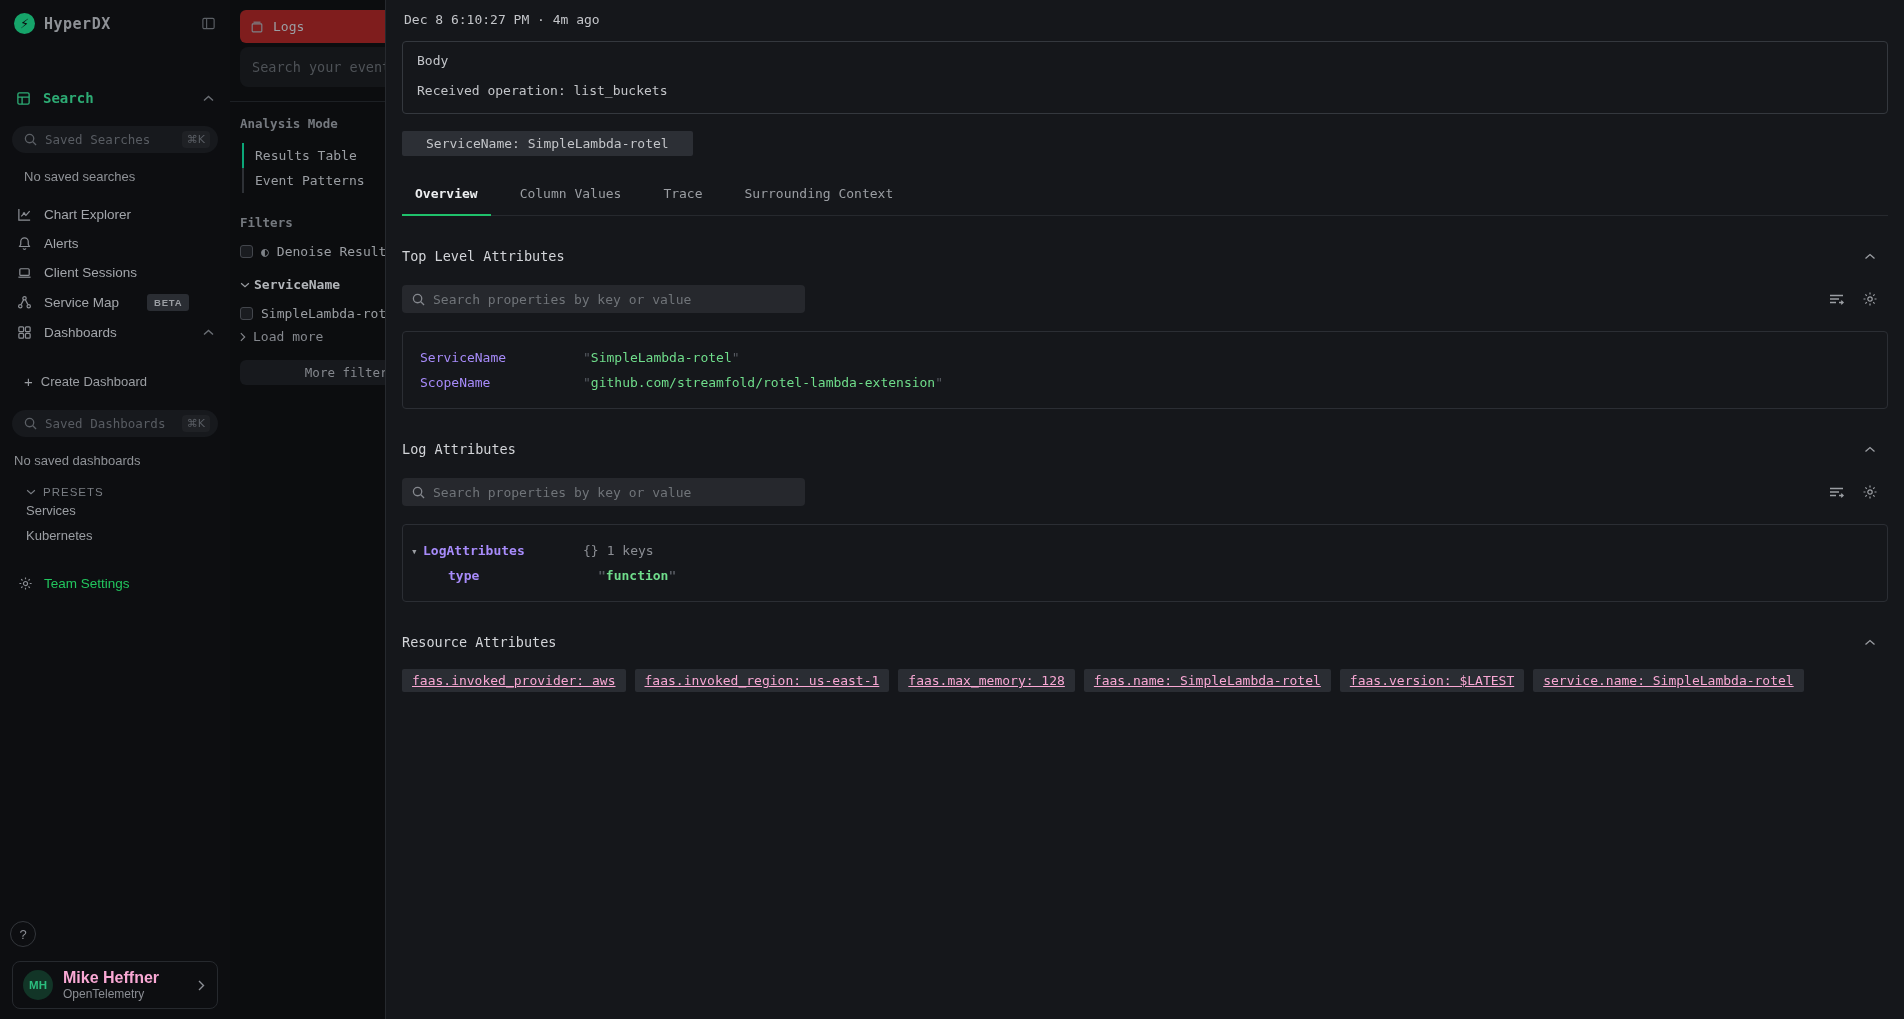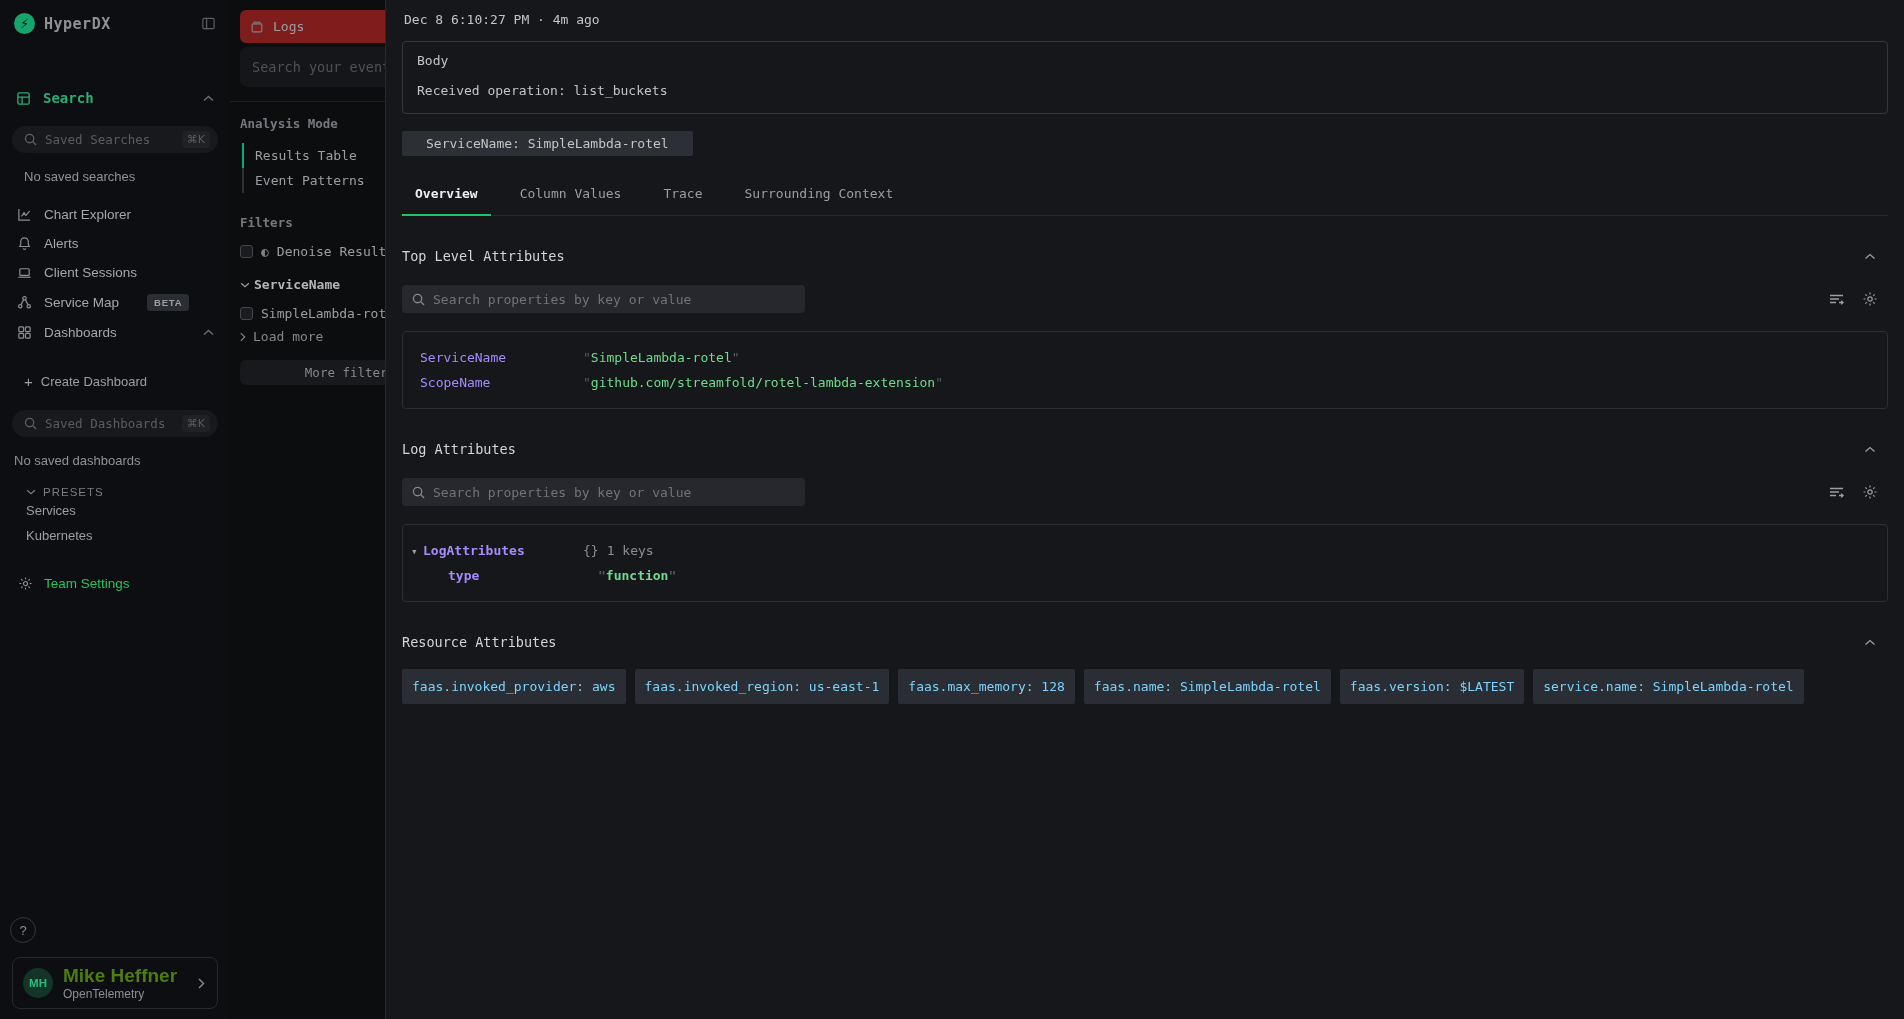--- a/index.html
+++ b/index.html
@@ -73,21 +73,21 @@
   }
   .user-card {
     margin:0 12px 10px 12px; border:1px solid #26292e; border-radius:8px;
     display:flex; align-items:center; gap:10px; padding:7px 12px 7px 10px; cursor:pointer;
   }
   .avatar {
     width:30px; height:30px; border-radius:50%; background:#123527; color:#2bbd7e;
     font-size:11.5px; font-weight:bold; display:flex; align-items:center; justify-content:center; flex:none;
   }
   .user-meta { display:flex; flex-direction:column; min-width:0; }
-  .user-name { font-size:19px; font-weight:bold; color:#4d7c0f; }
+  .user-name { font-size:16px; font-weight:bold; color:#f9a8d4; }
   .user-org { font-size:12px; color:#8b8e94; }
   .user-card .chev { margin-left:auto; color:#8b8e94; display:flex; }
 
   
   .filter-panel {
     width:155px; min-width:155px; height:100%;
     background:#0c0d0f; overflow:hidden; position:relative;
   }
   .fp-inner { width:230px; padding:10px 0 0 10px; display:flex; flex-direction:column; }
   .source-box {
@@ -175,22 +175,22 @@
   .tree-caret::before { content:"▾"; }
   .tree-key { width:160px; flex:none; color:#a78bfa; font-weight:bold; cursor:pointer; }
   .tree-meta { color:#8b8e94; }
   .tree-meta .braces { margin-right:8px; }
   .attr-row.indent { padding-left:45px; }
   .attr-row.indent .attr-key { width:150px; font-weight:bold; }
   .attr-row.indent .attr-val { font-weight:bold; }
 
   .chips-row { display:flex; gap:9px; margin-top:19px; flex-wrap:wrap; }
   .res-chip {
-    background:#2a2d33; border-radius:2px; padding:10px 10px;
-    font-size:13px; color:#7dd3fc; cursor:pointer; white-space:nowrap;
+    background:#2a2d33; border-radius:2px; padding:4px 10px;
+    font-size:13px; color:#f9a8d4; cursor:pointer; white-space:nowrap;text-decoration:underline;
   }
 
   .ep-footer {
     margin-top:auto; height:36px; border-top:1px solid #26292e;
     display:flex; align-items:center; padding:0 36px; gap:9px;
     font-size:12.5px; color:#84878d;
   }
   kbd {
     font-family:"DejaVu Sans Mono","Liberation Mono",monospace;
     background:#26292d; border:1px solid #3b3f45; border-radius:4px;

